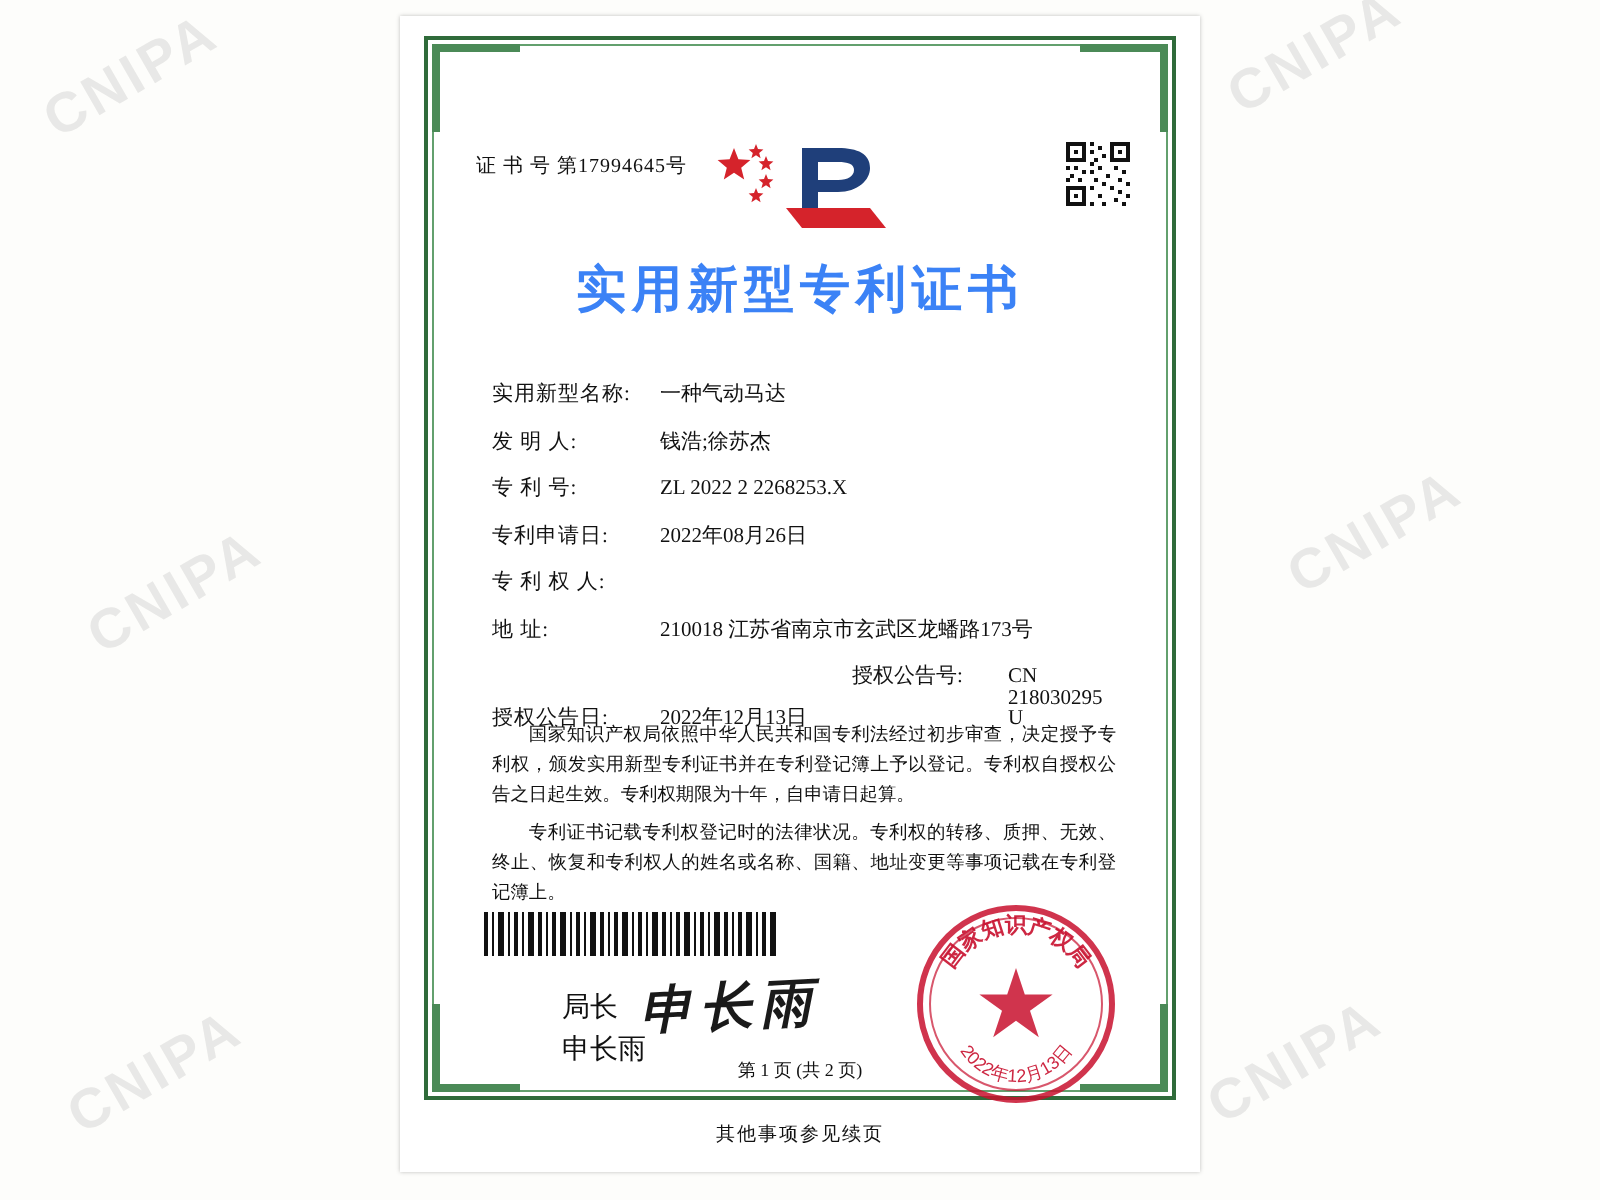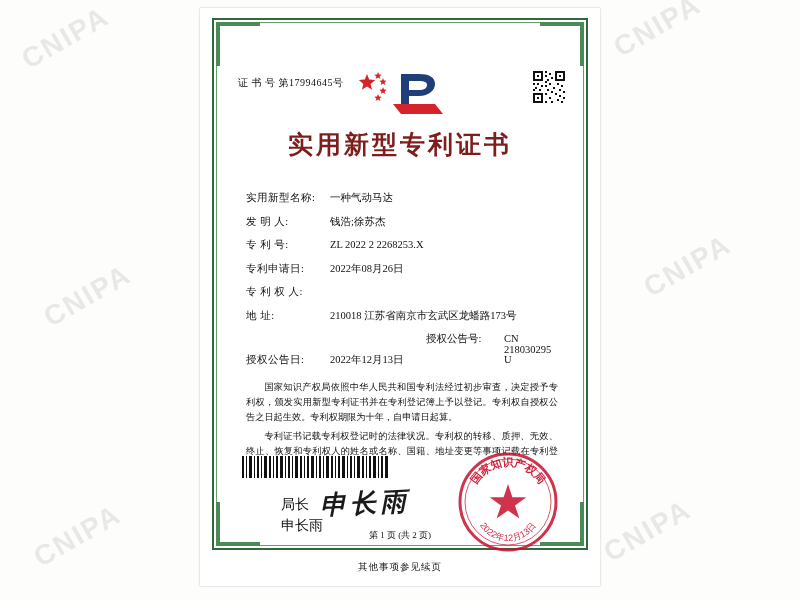--- a/index.html
+++ b/index.html
@@ -88,21 +88,21 @@
     height: 48px;
   }
   .title {
     position: absolute;
     left: 0; right: 0;
     top: 120px;
     text-align: center;
     font-size: 25px;
     font-weight: bold;
     letter-spacing: 3px;
-    color: #7f1d1d;
+    color: #3b82f6;
     font-family: "Liberation Serif", serif;
   }
   .fields {
     position: absolute;
     left: 46px;
     top: 172px;
     right: 40px;
     font-size: 10.5px;
     color: #111;
     line-height: 1.0;
@@ -120,21 +120,21 @@
   }
   .fvalue { flex: 1 1 auto; }
   .frow-two { display: flex; align-items: flex-end; margin-bottom: 13px; }
   .frow-two .seg1 { display: flex; width: 205px; }
   .frow-two .seg2 { display: flex; }
   .frow-two .seg2 .flabel2 { width: 78px; flex: 0 0 78px; }
 
   .para {
     position: absolute;
     left: 46px; right: 42px;
-    top: 372px;
+    top: 352px;
     font-size: 9.2px;
     line-height: 1.65;
     color: #111;
     text-align: justify;
   }
   .para p { margin: 0 0 3px 0; text-indent: 2em; }
 
   .barcode {
     position: absolute;
     left: 40px;

